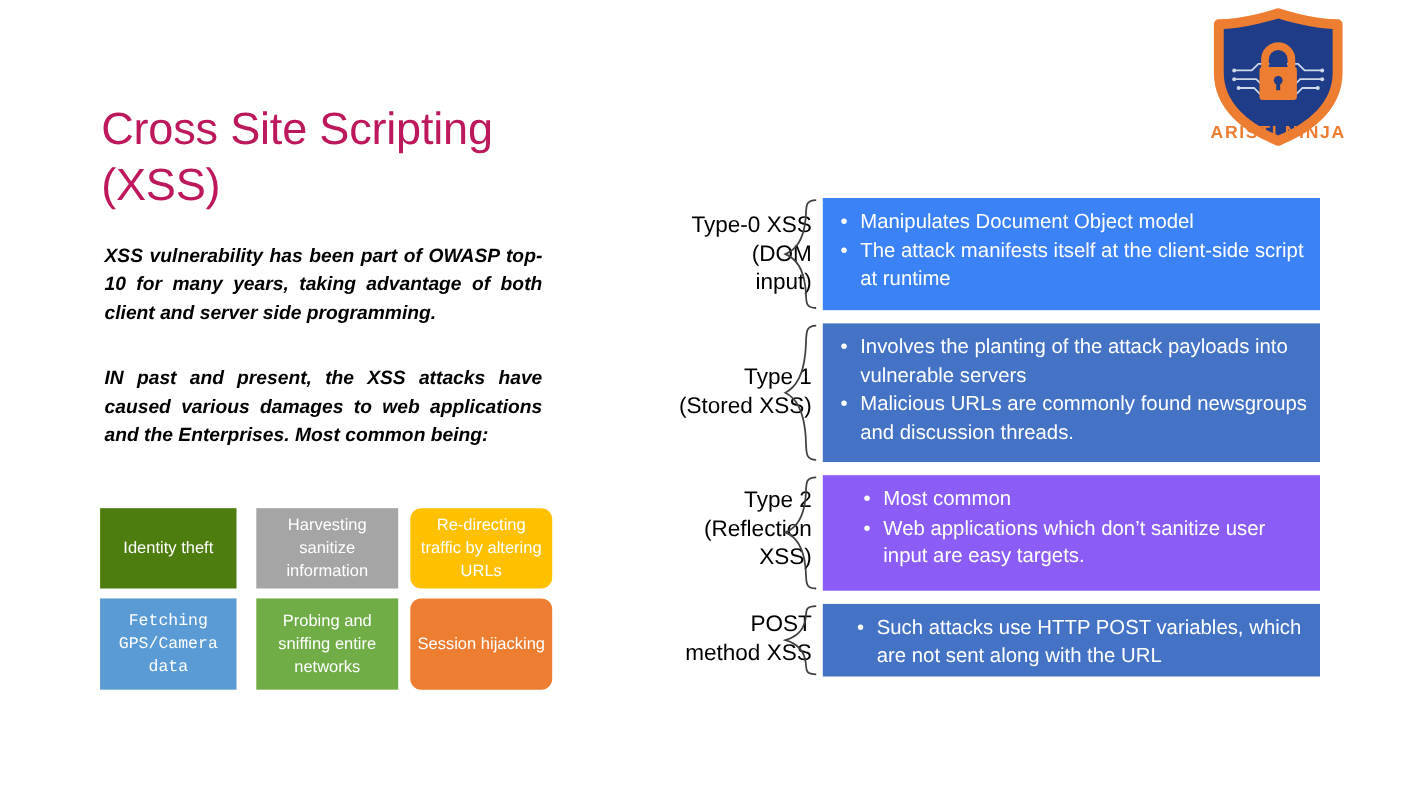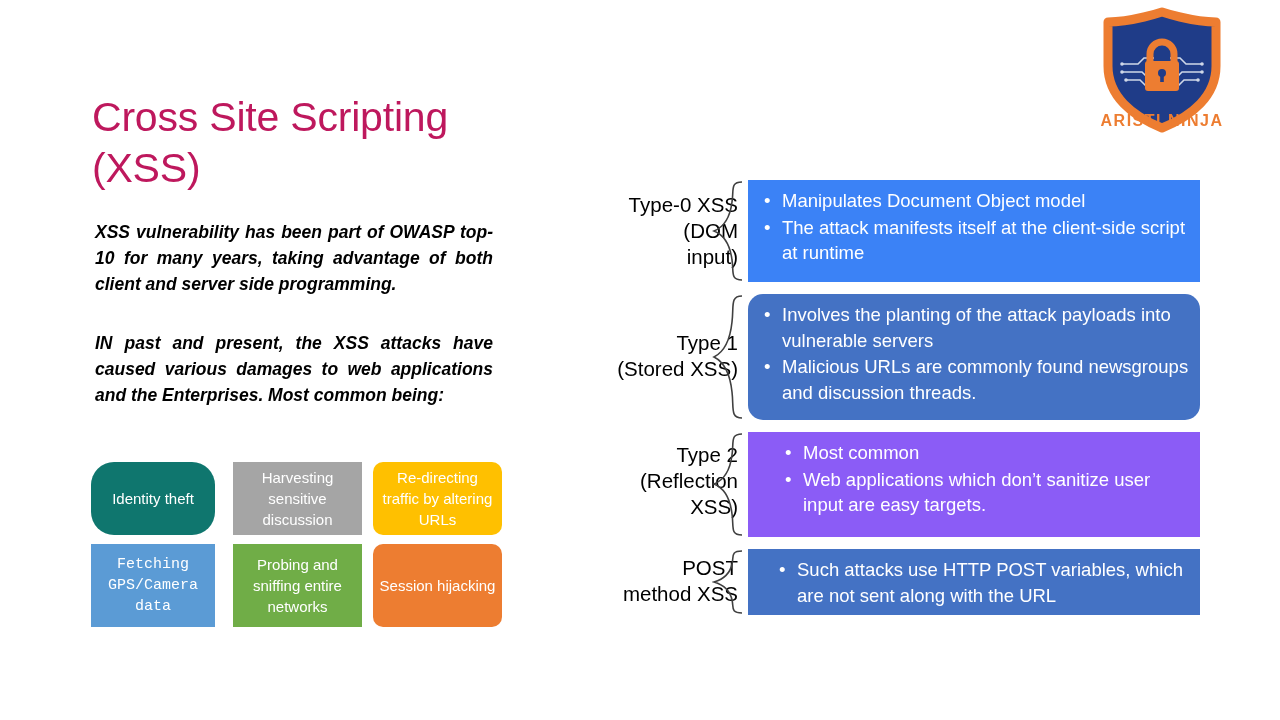--- a/index.html
+++ b/index.html
@@ -179,25 +179,25 @@
 
 <div id="title">
   <div>Cross Site Scripting</div>
   <div>(XSS)</div>
 </div>
 
 <div class="para" id="para1">XSS vulnerability has been part of OWASP top-10 for many years, taking advantage of both client and server side programming.</div>
 <div class="para" id="para2">IN past and present, the XSS attacks have caused various damages to web applications and the Enterprises. Most common being:</div>
 
 <div id="impact-grid">
-  <div class="impact-box col1 row1" style="background: #0f766e; border-radius: 23px;">
+  <div class="impact-box col1 row1" style="background: #4d7c0f;">
     <span>Identity theft</span>
   </div>
   <div class="impact-box col2 row1" style="background: rgb(165, 165, 165);">
-    <span>Harvesting sensitive discussion</span>
+    <span>Harvesting sanitize information</span>
   </div>
   <div class="impact-box col3 row1" style="background: rgb(255, 192, 0);">
     <span>Re-directing traffic by altering URLs</span>
   </div>
   <div class="impact-box col1 row2" style="background: rgb(91, 155, 213); font-family: Liberation Mono, monospace;">
     <span>Fetching GPS/Camera data</span>
   </div>
   <div class="impact-box col2 row2" style="background: rgb(112, 173, 71);">
     <span>Probing and sniffing entire networks</span>
   </div>
@@ -227,21 +227,21 @@
 
   <div class="type-label lbl1">
     <div>Type 1</div>
     <div>(Stored XSS)</div>
   </div>
   <div class="brace r1">
     <svg width="32" height="126" viewBox="0 0 32 126" preserveAspectRatio="none">
       <path d="M30 2 C18 2 22 12 20 28 C18 47 12 58 2 63 C12 68 18 79 20 98 C22 114 18 124 30 124" fill="none" stroke="#404040" stroke-width="1.6"></path>
     </svg>
   </div>
-  <div class="detail-box r1" style="background: rgb(68, 114, 196); border-radius: 15px;">
+  <div class="detail-box r1" style="background: rgb(68, 114, 196);">
     <ul>
       <li>Involves the planting of the attack payloads into vulnerable servers</li>
       <li>Malicious URLs are commonly found newsgroups and discussion threads.</li>
     </ul>
   </div>
 
   <div class="type-label lbl2">
     <div>Type 2</div>
     <div>(Reflection</div>
     <div>XSS)</div>

